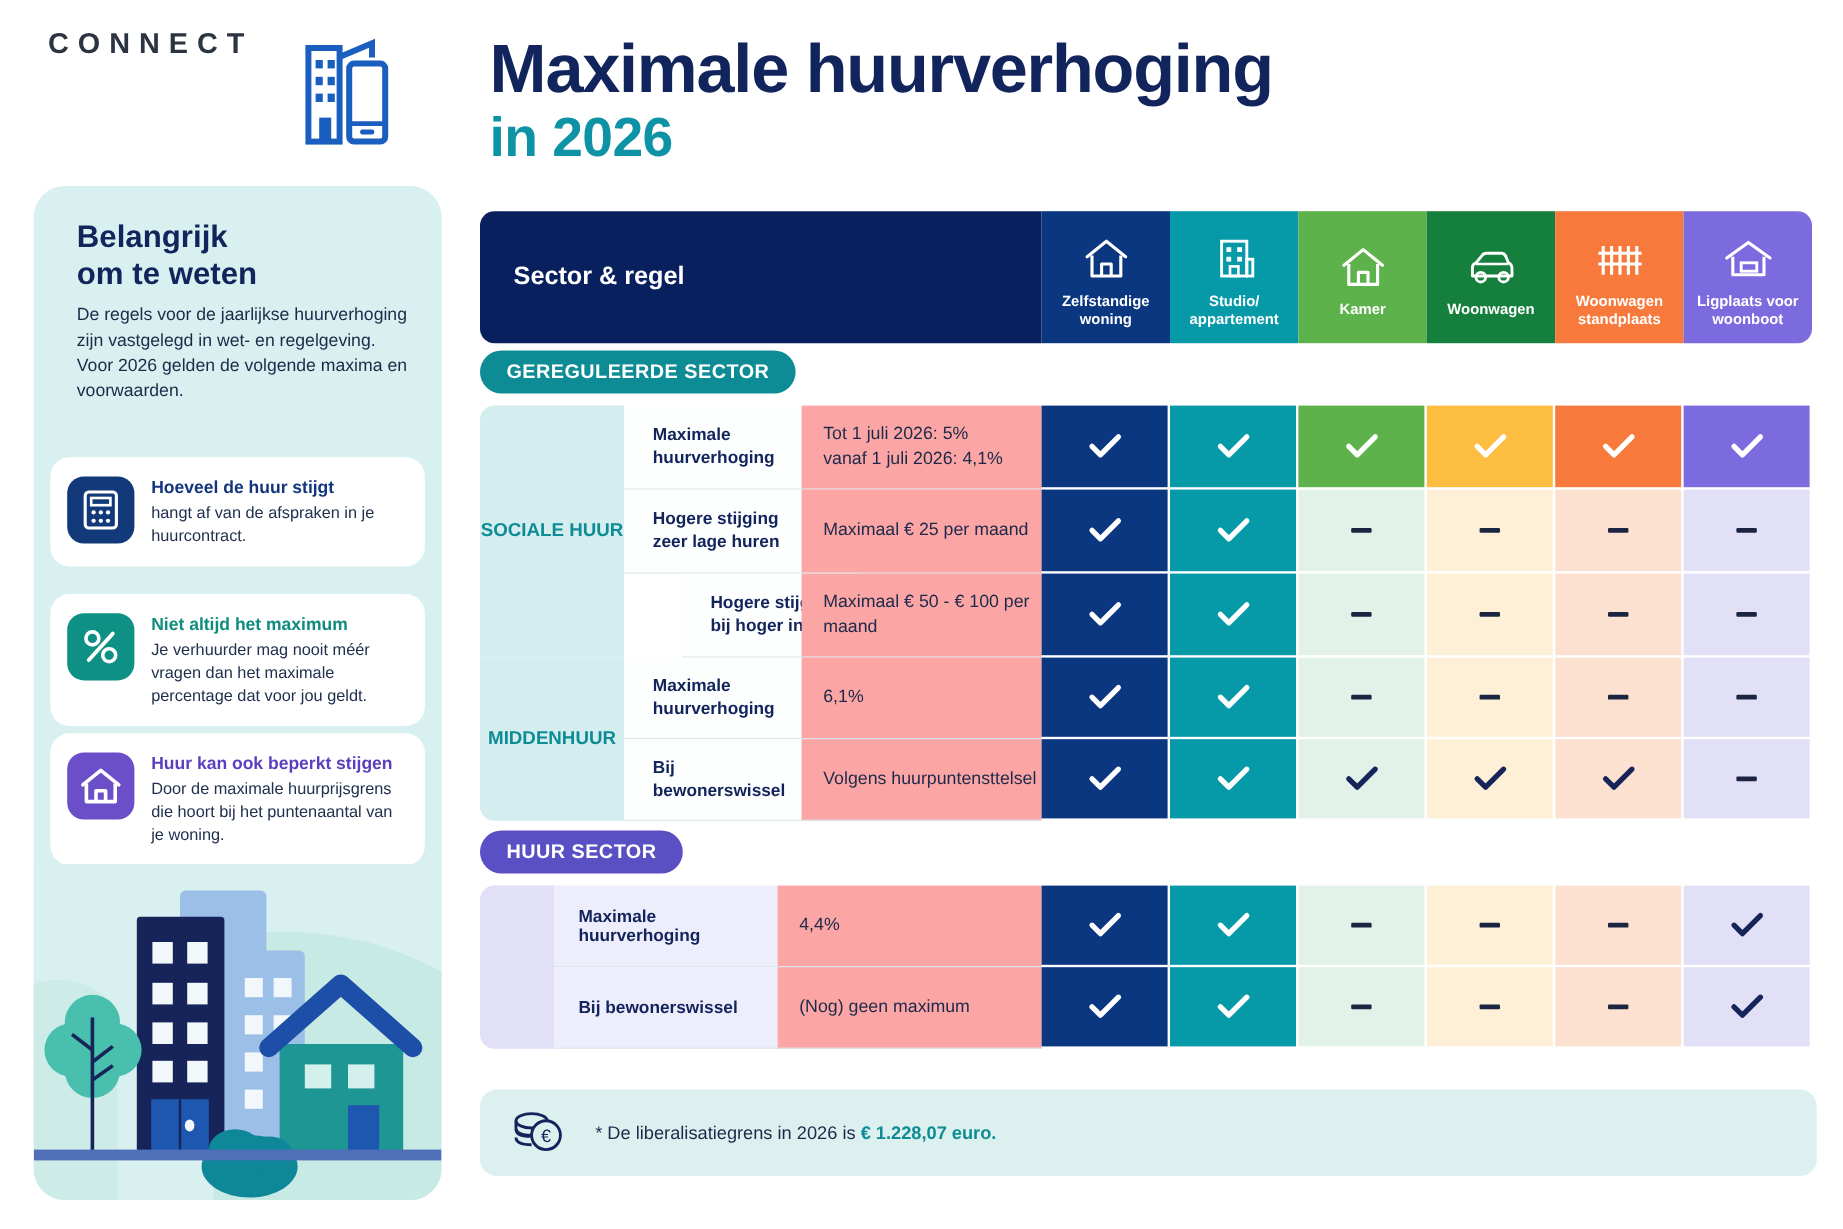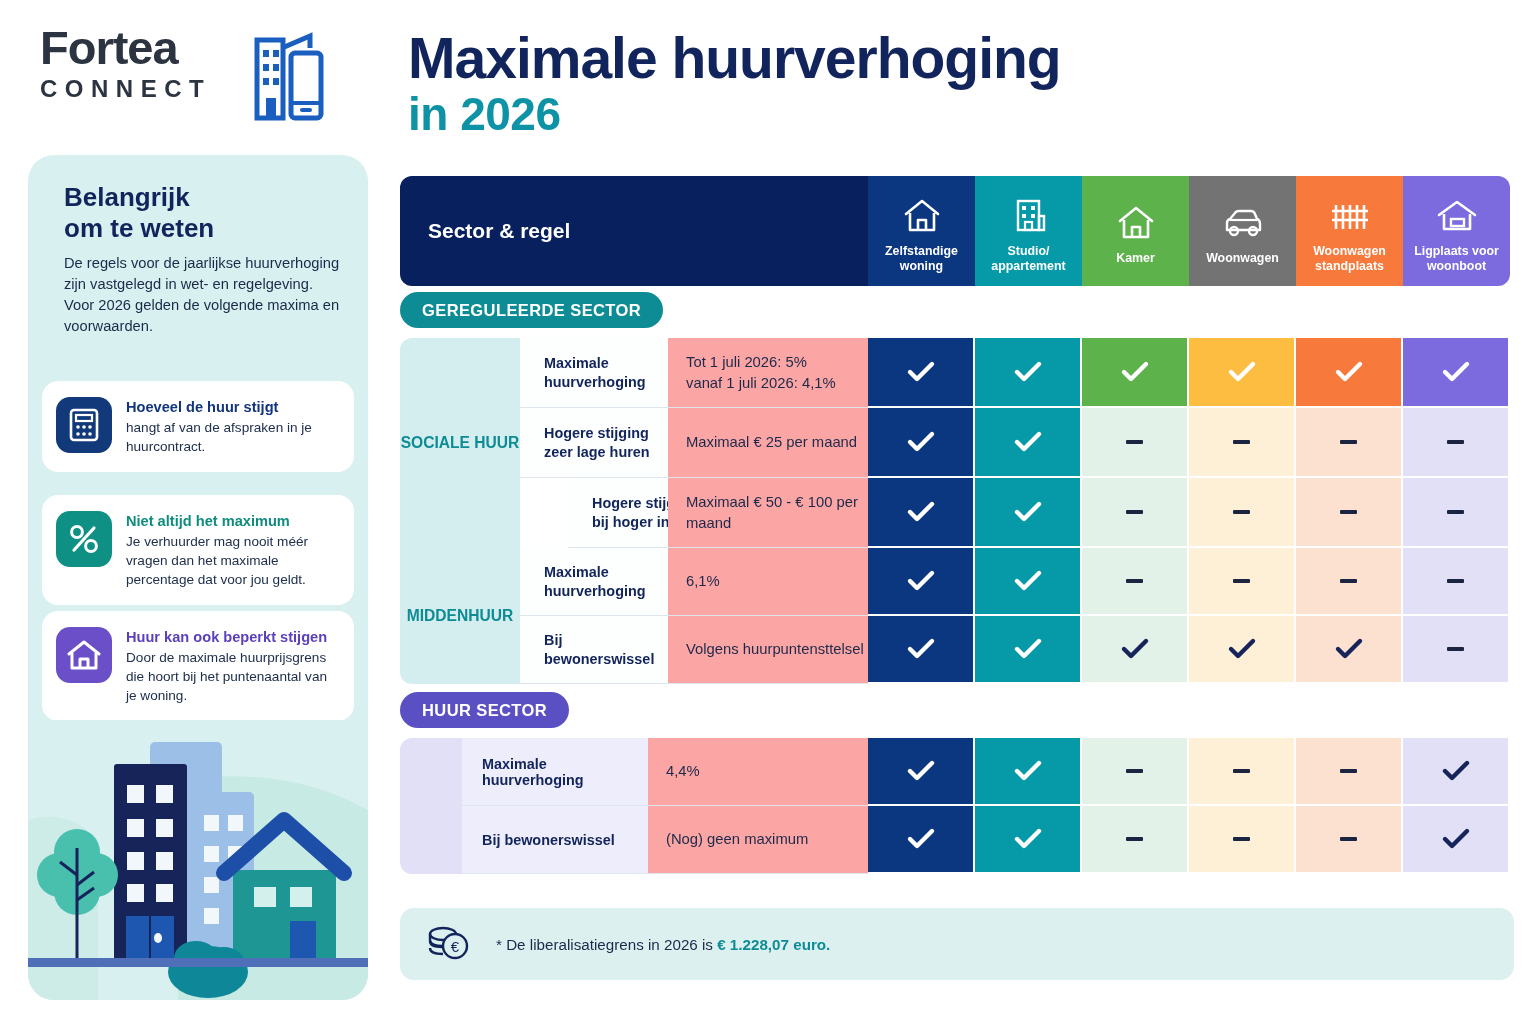--- a/index.html
+++ b/index.html
@@ -77,21 +77,20 @@
           background:#DCF0EF; border-radius:14px; display:flex; align-items:center; padding-left:26px; }
   .foot-txt { font-size:15.2px; color:#1B2A4A; margin-left:22px; }
   .foot-strong { color:#0E8C95; font-weight:bold; }
 </style>
 </head>
 <body>
 
 <div class="page">
 
   <div class="logo">
-    <div class="logo-word">Fortea</div>
     <div class="logo-sub">CONNECT</div>
     <div class="logo-mark">
       <svg width="96" height="95" viewBox="0 0 96 95">
         <path d="M30 22 L58 10 L58 22" fill="none" stroke="#1A5FC0" stroke-width="5"></path>
         <rect x="5" y="14" width="26" height="78" fill="none" stroke="#1A5FC0" stroke-width="5"></rect>
         <rect x="11" y="24" width="6" height="7" fill="#1A5FC0"></rect>
         <rect x="21" y="24" width="6" height="7" fill="#1A5FC0"></rect>
         <rect x="11" y="38" width="6" height="7" fill="#1A5FC0"></rect>
         <rect x="21" y="38" width="6" height="7" fill="#1A5FC0"></rect>
         <rect x="11" y="52" width="6" height="7" fill="#1A5FC0"></rect>
@@ -244,21 +243,21 @@
     <div class="thcol" id="th2" style="background: rgb(94, 178, 75);">
       <div class="ic">
         <svg width="40" height="38" viewBox="0 0 40 38">
             <path d="M4 17 L20 4 L36 17" fill="none" stroke="#fff" stroke-width="2.6" stroke-linecap="round" stroke-linejoin="round"></path>
             <path d="M8 16 L8 33 L32 33 L32 16" fill="none" stroke="#fff" stroke-width="2.6" stroke-linejoin="round"></path>
             <path d="M16 33 L16 23 L24 23 L24 33" fill="none" stroke="#fff" stroke-width="2.6" stroke-linejoin="round"></path>
           </svg>
       </div>
       <div class="lb">Kamer</div>
     </div>
-    <div class="thcol" id="th3" style="background: #737373;">
+    <div class="thcol" id="th3" style="background: #15803d;">
       <div class="ic">
         <svg width="44" height="38" viewBox="0 0 44 38">
             <path d="M6 26 L6 19 Q6 16 9 15 L14 9 Q15 7 18 7 L30 7 Q33 7 34 10 L36 15 Q39 16 39 20 L39 26 Z" fill="none" stroke="#fff" stroke-width="2.4" stroke-linejoin="round"></path>
             <circle cx="13" cy="27" r="4" fill="none" stroke="#fff" stroke-width="2.4"></circle>
             <circle cx="32" cy="27" r="4" fill="none" stroke="#fff" stroke-width="2.4"></circle>
             <line x1="9" y1="16" x2="36" y2="16" stroke="#fff" stroke-width="2.2"></line>
           </svg>
       </div>
       <div class="lb">Woonwagen</div>
     </div>

